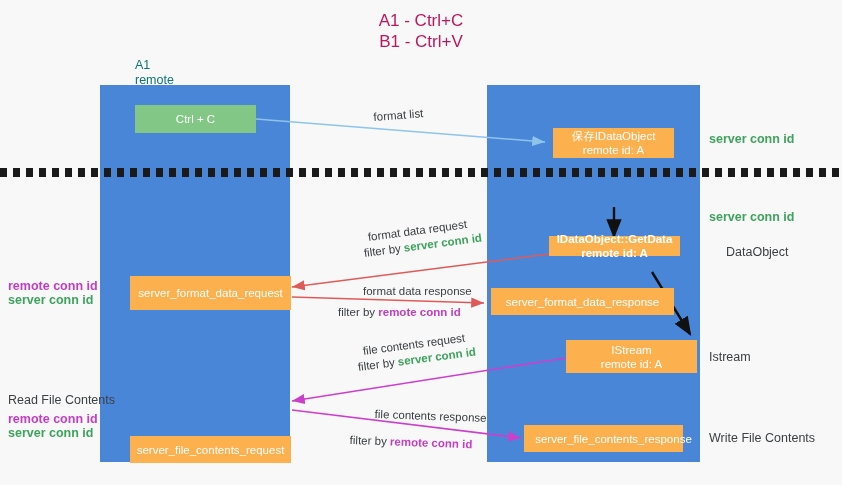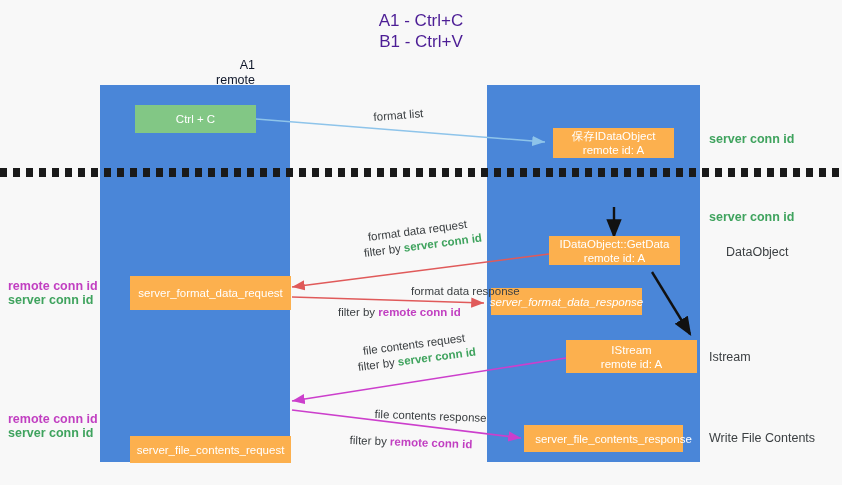--- a/index.html
+++ b/index.html
@@ -9,28 +9,28 @@
     font-family:"Liberation Sans","DejaVu Sans",sans-serif;
     overflow:hidden;
     position:relative;
     color:#3c4043;
   }
   .canvas{position:absolute;left:0;top:0;width:842px;height:485px;}
 
   
   .title{
     position:absolute;left:0;top:10px;width:842px;
-    text-align:center;font-size:17px;line-height:21px;color:#4c1d95;
+    text-align:center;font-size:17px;line-height:21px;color:#be185d;
     white-space:pre-line;
   }
 
   
   .col-head{
-    position:absolute;text-align:right;font-size:12.5px;line-height:15px;
-    color:#0f172a;white-space:pre-line;
+    position:absolute;text-align:left;font-size:12.5px;line-height:15px;
+    color:#0f766e;white-space:pre-line;
   }
 
   
   .lane{position:absolute;background:#4a86d8;}
 
   
   .box{
     position:absolute;box-sizing:border-box;
     display:flex;flex-direction:column;align-items:center;justify-content:center;
     color:#ffffff;font-size:11.5px;line-height:14px;text-align:center;
@@ -116,50 +116,51 @@
   <div class="box green" style="left:135px;top:105px;width:121px;height:28px;">Ctrl + C</div>
 
   <div class="box orange" style="left:130px;top:276px;width:161px;height:34px;">server_format_data_request</div>
 
   <div class="box orange" style="left:130px;top:392px;width:161px;height:27px;margin-top:44px;">server_file_contents_request</div>
 
   <div class="box orange" style="left:553px;top:128px;width:121px;height:30px;">保存IDataObject
 remote id: A</div>
 
 
-  <div class="box orange" style="left:549px;top:236px;width:131px;height:29px;">IDataObject::GetData
+  <div class="box orange" style="left:549px;top:236px;width:131px;height:20px;font-weight:bold;">IDataObject::GetData
 remote id: A</div>
 
-  <div class="box orange" style="left:491px;top:288px;width:151px;height:27px;font-style:italic;">server_format_data_response</div>
+  <div class="box orange" style="left:491px;top:288px;width:183px;height:27px;">server_format_data_response</div>
 
   <div class="box orange" style="left:566px;top:340px;width:131px;height:33px;">IStream
 remote id: A</div>
 
   <div class="box orange" style="left:524px;top:425px;width:159px;height:27px;padding-left:20px;">server_file_contents_response</div>
 
   <div class="side-label lbl-green" style="left:709px;top:131px;">server conn id</div>
   <div class="side-label lbl-green" style="left:709px;top:209px;">server conn id</div>
   <div class="side-label lbl-dark" style="left:709px;top:244px;margin-left:17px;">DataObject</div>
   <div class="side-label lbl-dark" style="left:709px;top:349px;">Istream</div>
   <div class="side-label lbl-dark" style="left:709px;top:430px;">Write File Contents</div>
 
   <div class="side-label lbl-magenta" style="left:8px;top:278px;">remote conn id</div>
   <div class="side-label lbl-green" style="left:8px;top:292px;">server conn id</div>
 
+  <div class="side-label lbl-dark" style="left:8px;top:392px;">Read File Contents</div>
   <div class="side-label lbl-magenta" style="left:8px;top:411px;">remote conn id</div>
   <div class="side-label lbl-green" style="left:8px;top:425px;">server conn id</div>
 
   <div class="edge-label" style="left:373px;top:110px;transform:rotate(-4.5deg);">format list</div>
 
   <div class="edge-label" style="left:367px;top:230px;transform:rotate(-7.5deg);">format data request</div>
   <div class="edge-label" style="left:363px;top:246px;transform:rotate(-7.5deg);">
     <span>filter by </span><span class="g">server conn id</span>
   </div>
 
-  <div class="edge-label" style="left:363px;top:284px;margin-left:48px;">format data response</div>
+  <div class="edge-label" style="left:363px;top:284px;">format data response</div>
   <div class="edge-label" style="left:338px;top:305px;">
     <span>filter by </span><span class="m">remote conn id</span>
   </div>
 
   <div class="edge-label" style="left:362px;top:344px;transform:rotate(-7.5deg);">file contents request</div>
   <div class="edge-label" style="left:357px;top:360px;transform:rotate(-7.5deg);">
     <span>filter by </span><span class="g">server conn id</span>
   </div>
 
   <div class="edge-label" style="left:375px;top:407px;transform:rotate(2deg);">file contents response</div>

